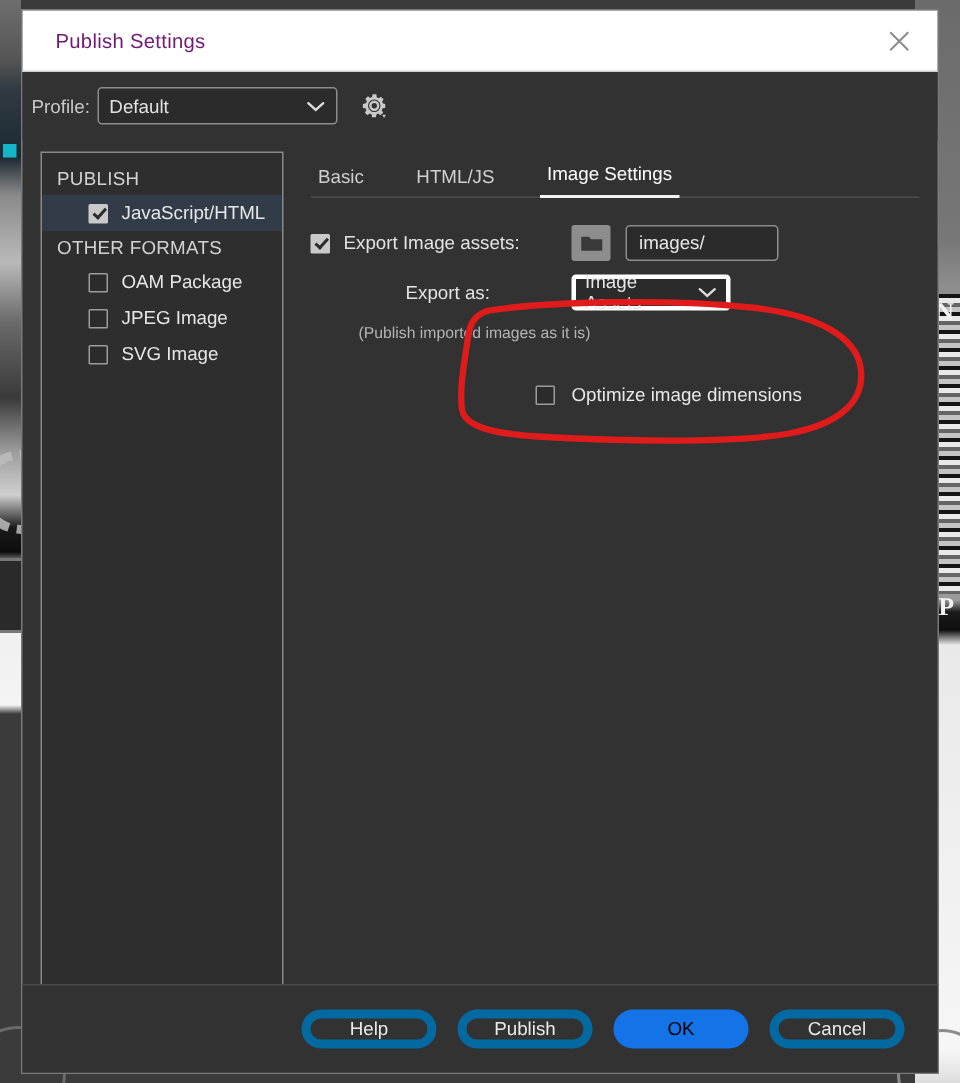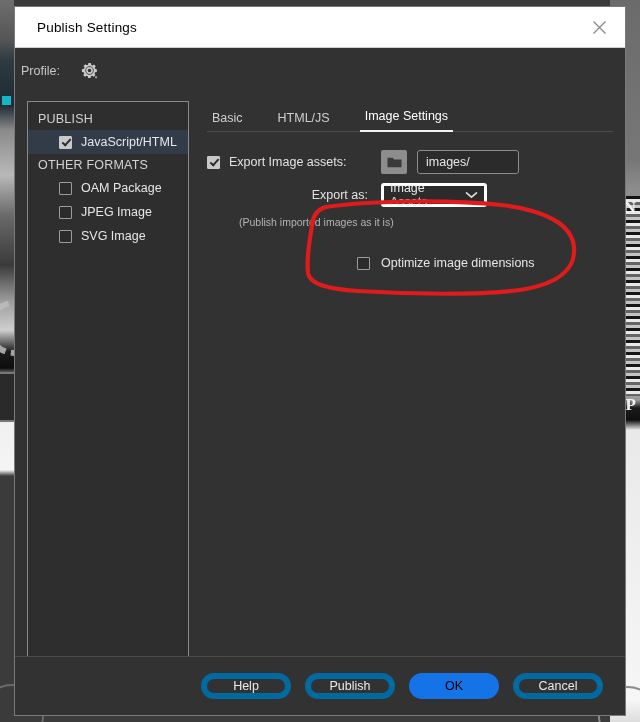--- a/index.html
+++ b/index.html
@@ -121,21 +121,21 @@
     height: 41px;
     background: #ffffff;
     border-bottom: 1px solid #cfcfcf;
     box-sizing: border-box;
     display: flex;
     align-items: center;
     flex: none;
   }
   #window-title {
     margin-left: 22px;
-    color: #000000;
+    color: #701a75;
     font-size: 13.5px;
     letter-spacing: .2px;
     font-family: "Liberation Sans", sans-serif;
   }
   #close-button {
     margin-left: auto;
     margin-right: 13px;
     width: 26px; height: 26px;
     display: flex; align-items: center; justify-content: center;
     cursor: pointer;
@@ -285,21 +285,21 @@
     margin-bottom: 9px;
   }
   #export-assets-row .checkbox { margin-right: 9px; }
   .field-label {
     color: #e2e2e2;
     font-size: 12.5px;
   }
   #export-assets-label { width: 152px; }
   #export-as-label {
     width: 152px;
-    text-align: right;
+    text-align: center;
     padding-right: 13px;
     box-sizing: border-box;
   }
   #export-as-row { padding-left: 22px; }
 
   #folder-button {
     width: 26px; height: 24px;
     background: #8d8d8d;
     border-radius: 2px;
     display: flex; align-items: center; justify-content: center;
@@ -420,20 +420,26 @@
     <div id="window-title">Publish Settings</div>
     <div id="close-button">
       <svg width="15" height="15" viewBox="0 0 15 15" aria-hidden="true">
         <path d="M1.5 1.5 L13.5 13.5 M13.5 1.5 L1.5 13.5" stroke="#8a8a8a" stroke-width="1.3" fill="none"></path>
       </svg>
     </div>
   </div>
 
   <div id="profile-bar">
     <div id="profile-label">Profile:</div>
+    <div id="profile-select">
+      <span id="profile-select-value">Default</span>
+      <svg class="chevron" viewBox="0 0 13 8" aria-hidden="true">
+        <path d="M1.5 1.8 L6.5 6.2 L11.5 1.8" stroke="#dcdcdc" stroke-width="1.6" fill="none" stroke-linecap="round"></path>
+      </svg>
+    </div>
     <div id="profile-gear">
       <svg width="19" height="19" viewBox="0 0 20 20" aria-hidden="true">
         <path fill="#c9c9c9" d="M10 6.4a3.6 3.6 0 100 7.2 3.6 3.6 0 000-7.2zm0 5.5a1.9 1.9 0 110-3.8 1.9 1.9 0 010 3.8z"></path>
         <path fill="#c9c9c9" d="M18 8.8l-1.9-.3a6.4 6.4 0 00-.6-1.4l1.1-1.5-1.9-1.9-1.5 1.1a6.4 6.4 0 00-1.4-.6L11.5 2h-2.7l-.3 1.9a6.4 6.4 0 00-1.4.6L5.6 3.4 3.7 5.3l1.1 1.5a6.4 6.4 0 00-.6 1.4L2 8.8v2.7l1.9.3c.14.49.34.96.6 1.4l-1.1 1.5 1.9 1.9 1.5-1.1c.44.26.91.46 1.4.6l.3 1.9h2.7l.3-1.9c.49-.14.96-.34 1.4-.6l1.5 1.1 1.9-1.9-1.1-1.5c.26-.44.46-.91.6-1.4l1.9-.3V8.8zm-8 5.6a4.4 4.4 0 110-8.8 4.4 4.4 0 010 8.8z"></path>
         <path fill="#c9c9c9" d="M15.6 16.4l2.6 0 -1.3 2.2z"></path>
       </svg>
     </div>
   </div>
 
   <div id="dialog-body">

